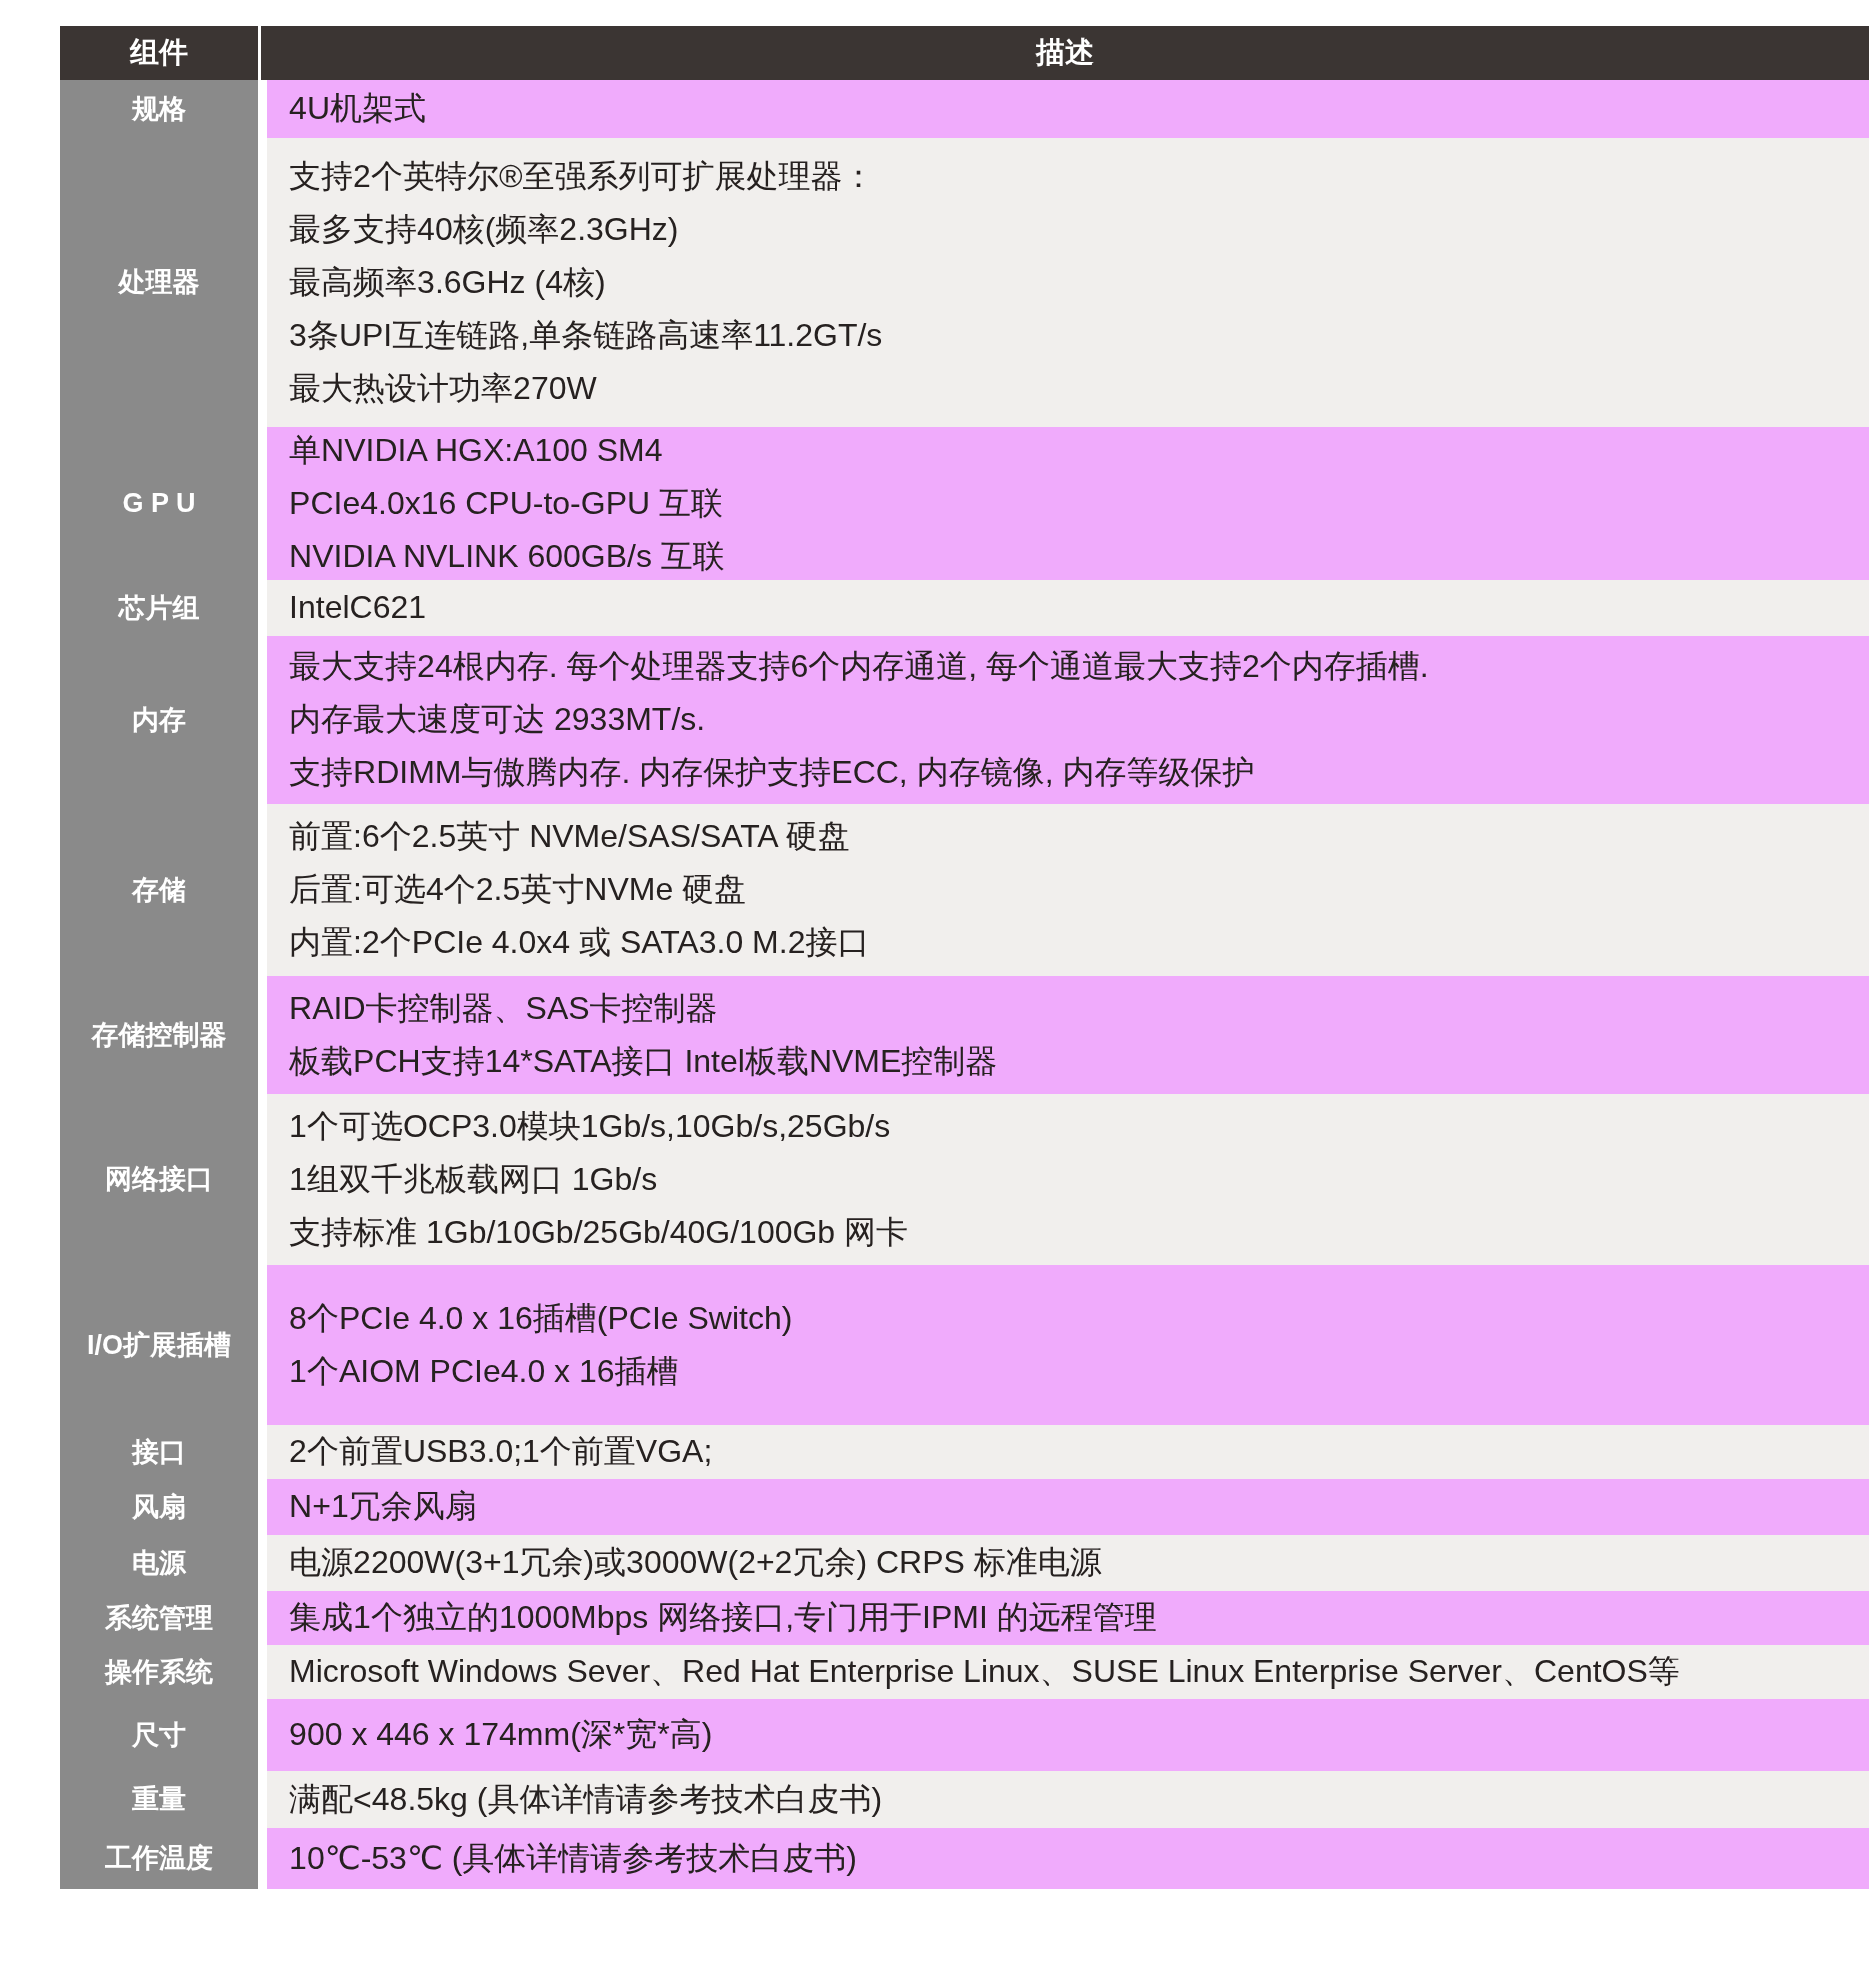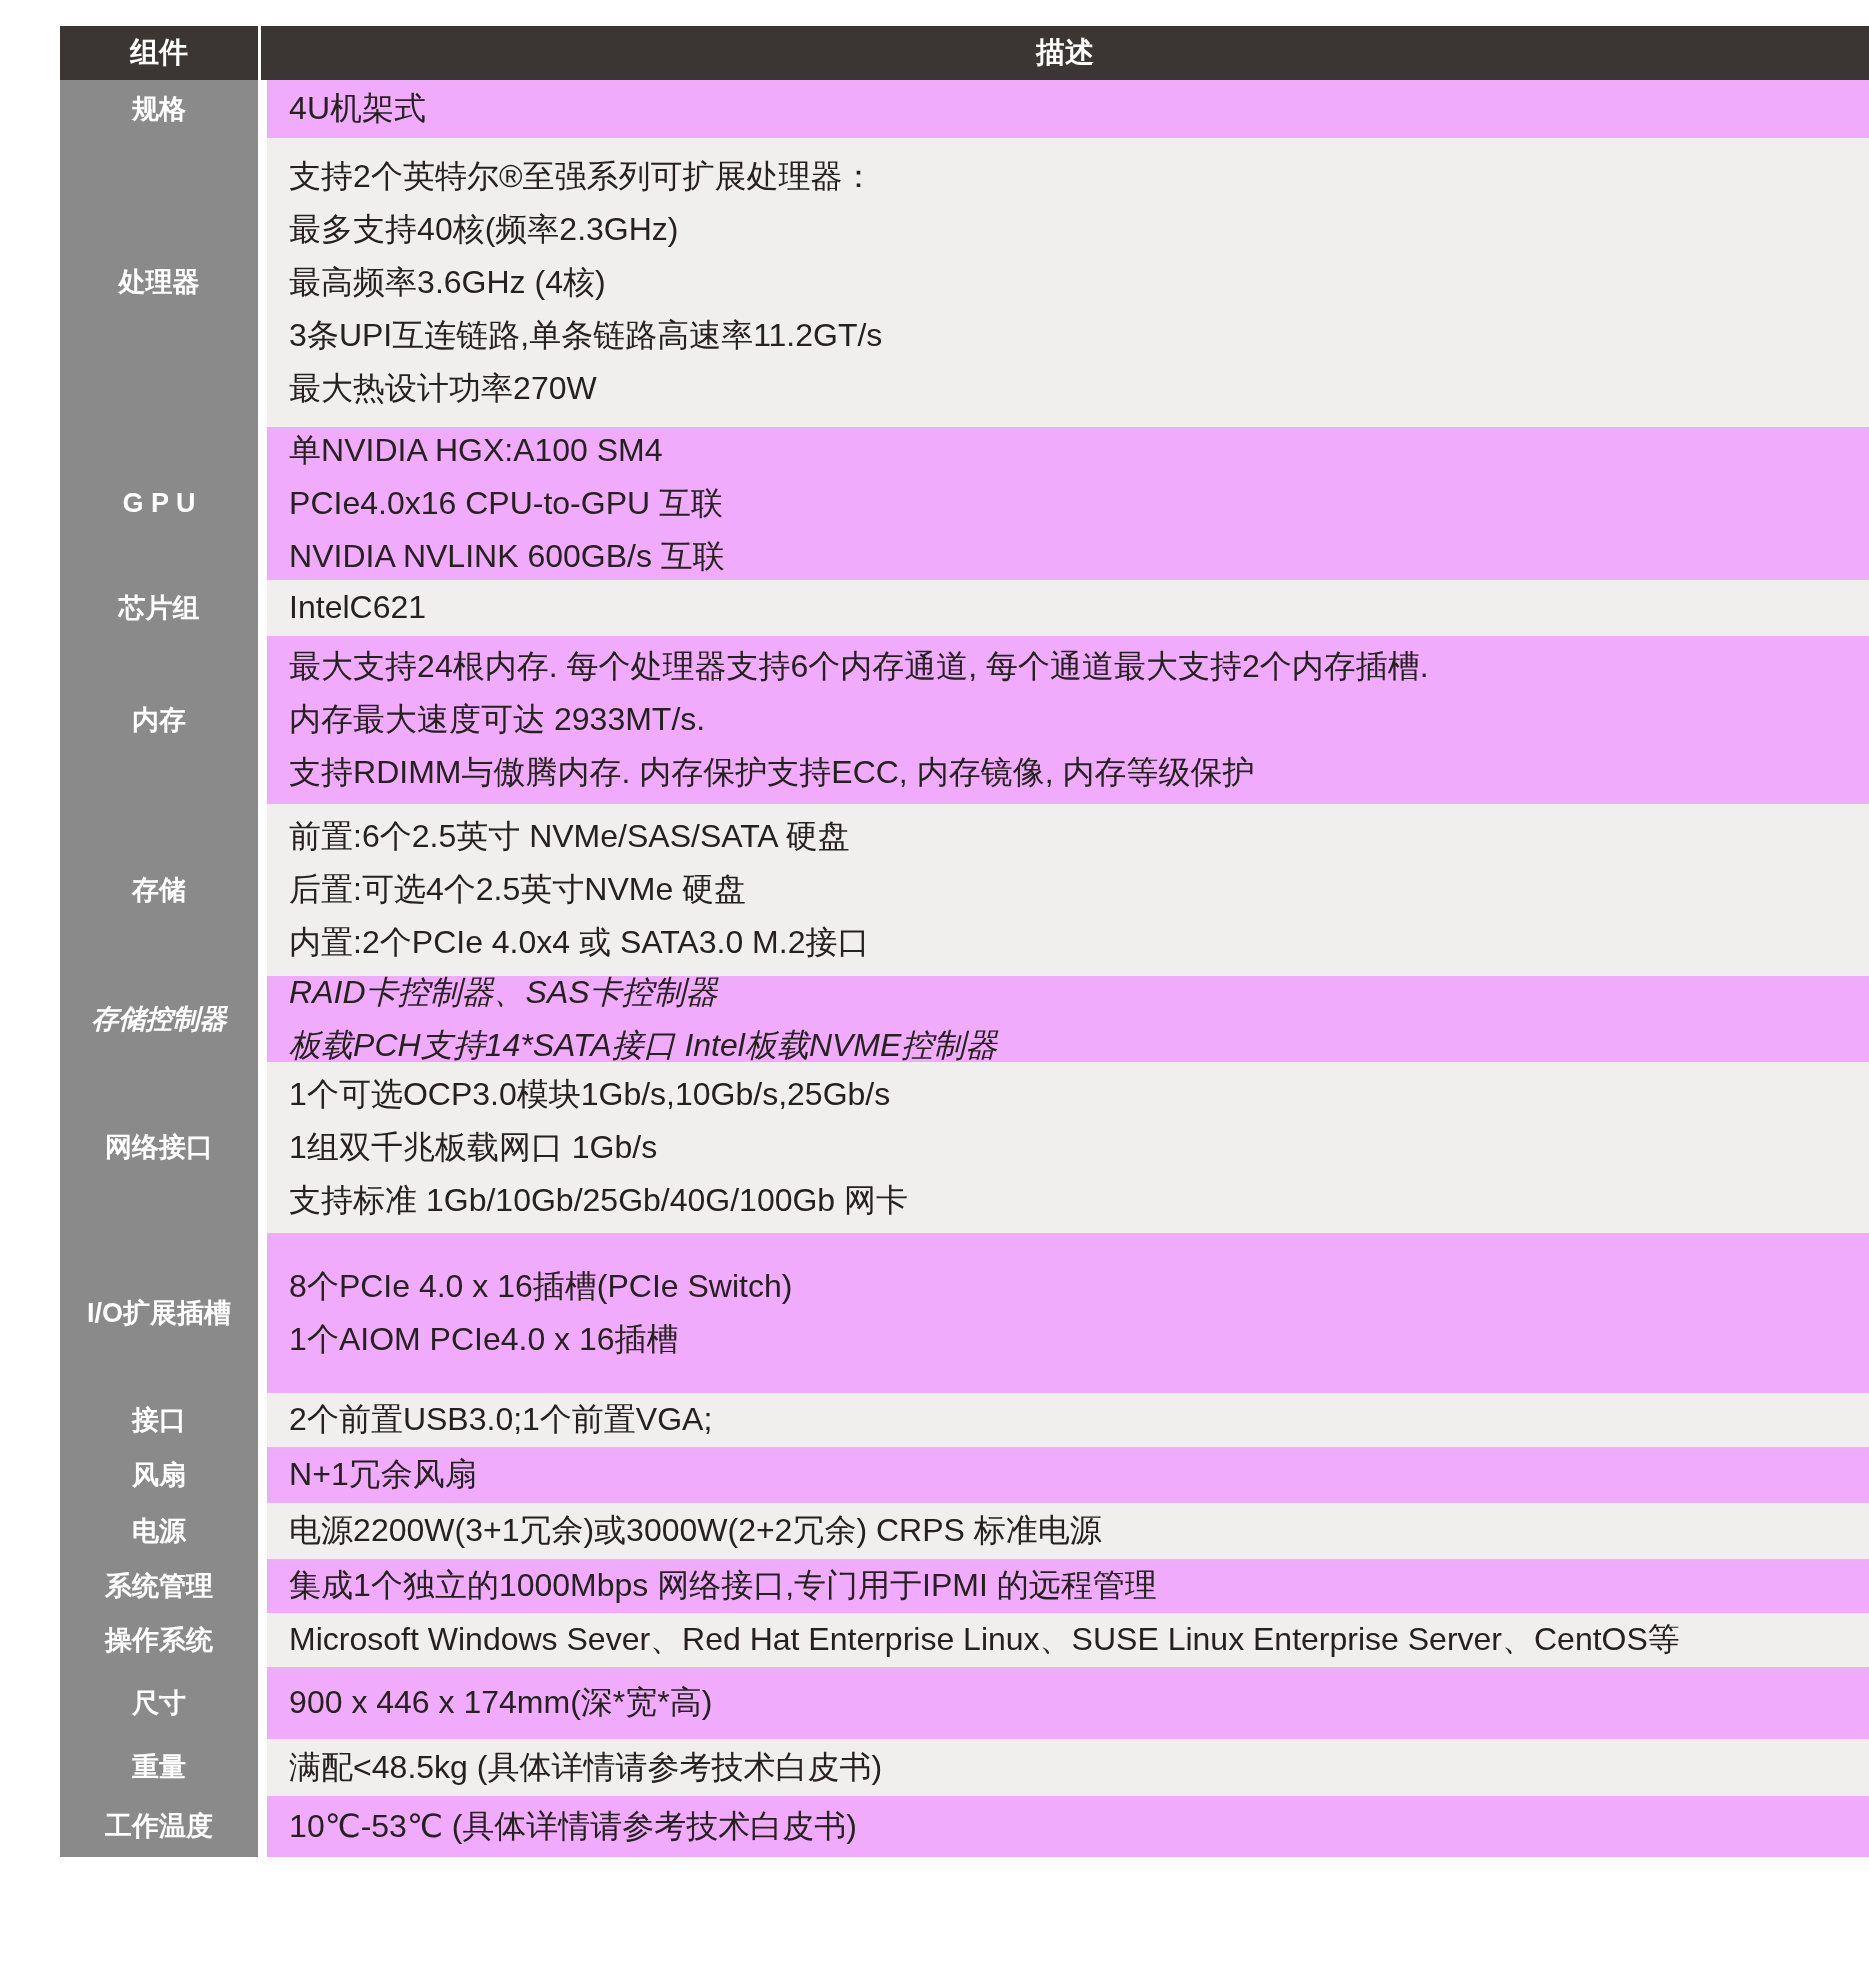--- a/index.html
+++ b/index.html
@@ -67,21 +67,21 @@
     padding-left: 0;
   }
   
   .h-header { height: 54px; }
   .h-spec   { height: 58px; }
   .h-cpu    { height: 289px; }
   .h-gpu    { height: 153px; }
   .h-chip   { height: 56px; }
   .h-mem    { height: 168px; }
   .h-sto    { height: 172px; }
-  .h-stoc   { height: 86px; font-style: italic; }
+  .h-stoc   { height: 118px; }
   .h-net    { height: 171px; }
   .h-io     { height: 160px; }
   .h-port   { height: 54px; }
   .h-fan    { height: 56px; }
   .h-psu    { height: 56px; }
   .h-mgmt   { height: 54px; }
   .h-os     { height: 54px; }
   .h-dim    { height: 72px; }
   .h-weight { height: 57px; }
   .h-temp   { height: 61px; }

